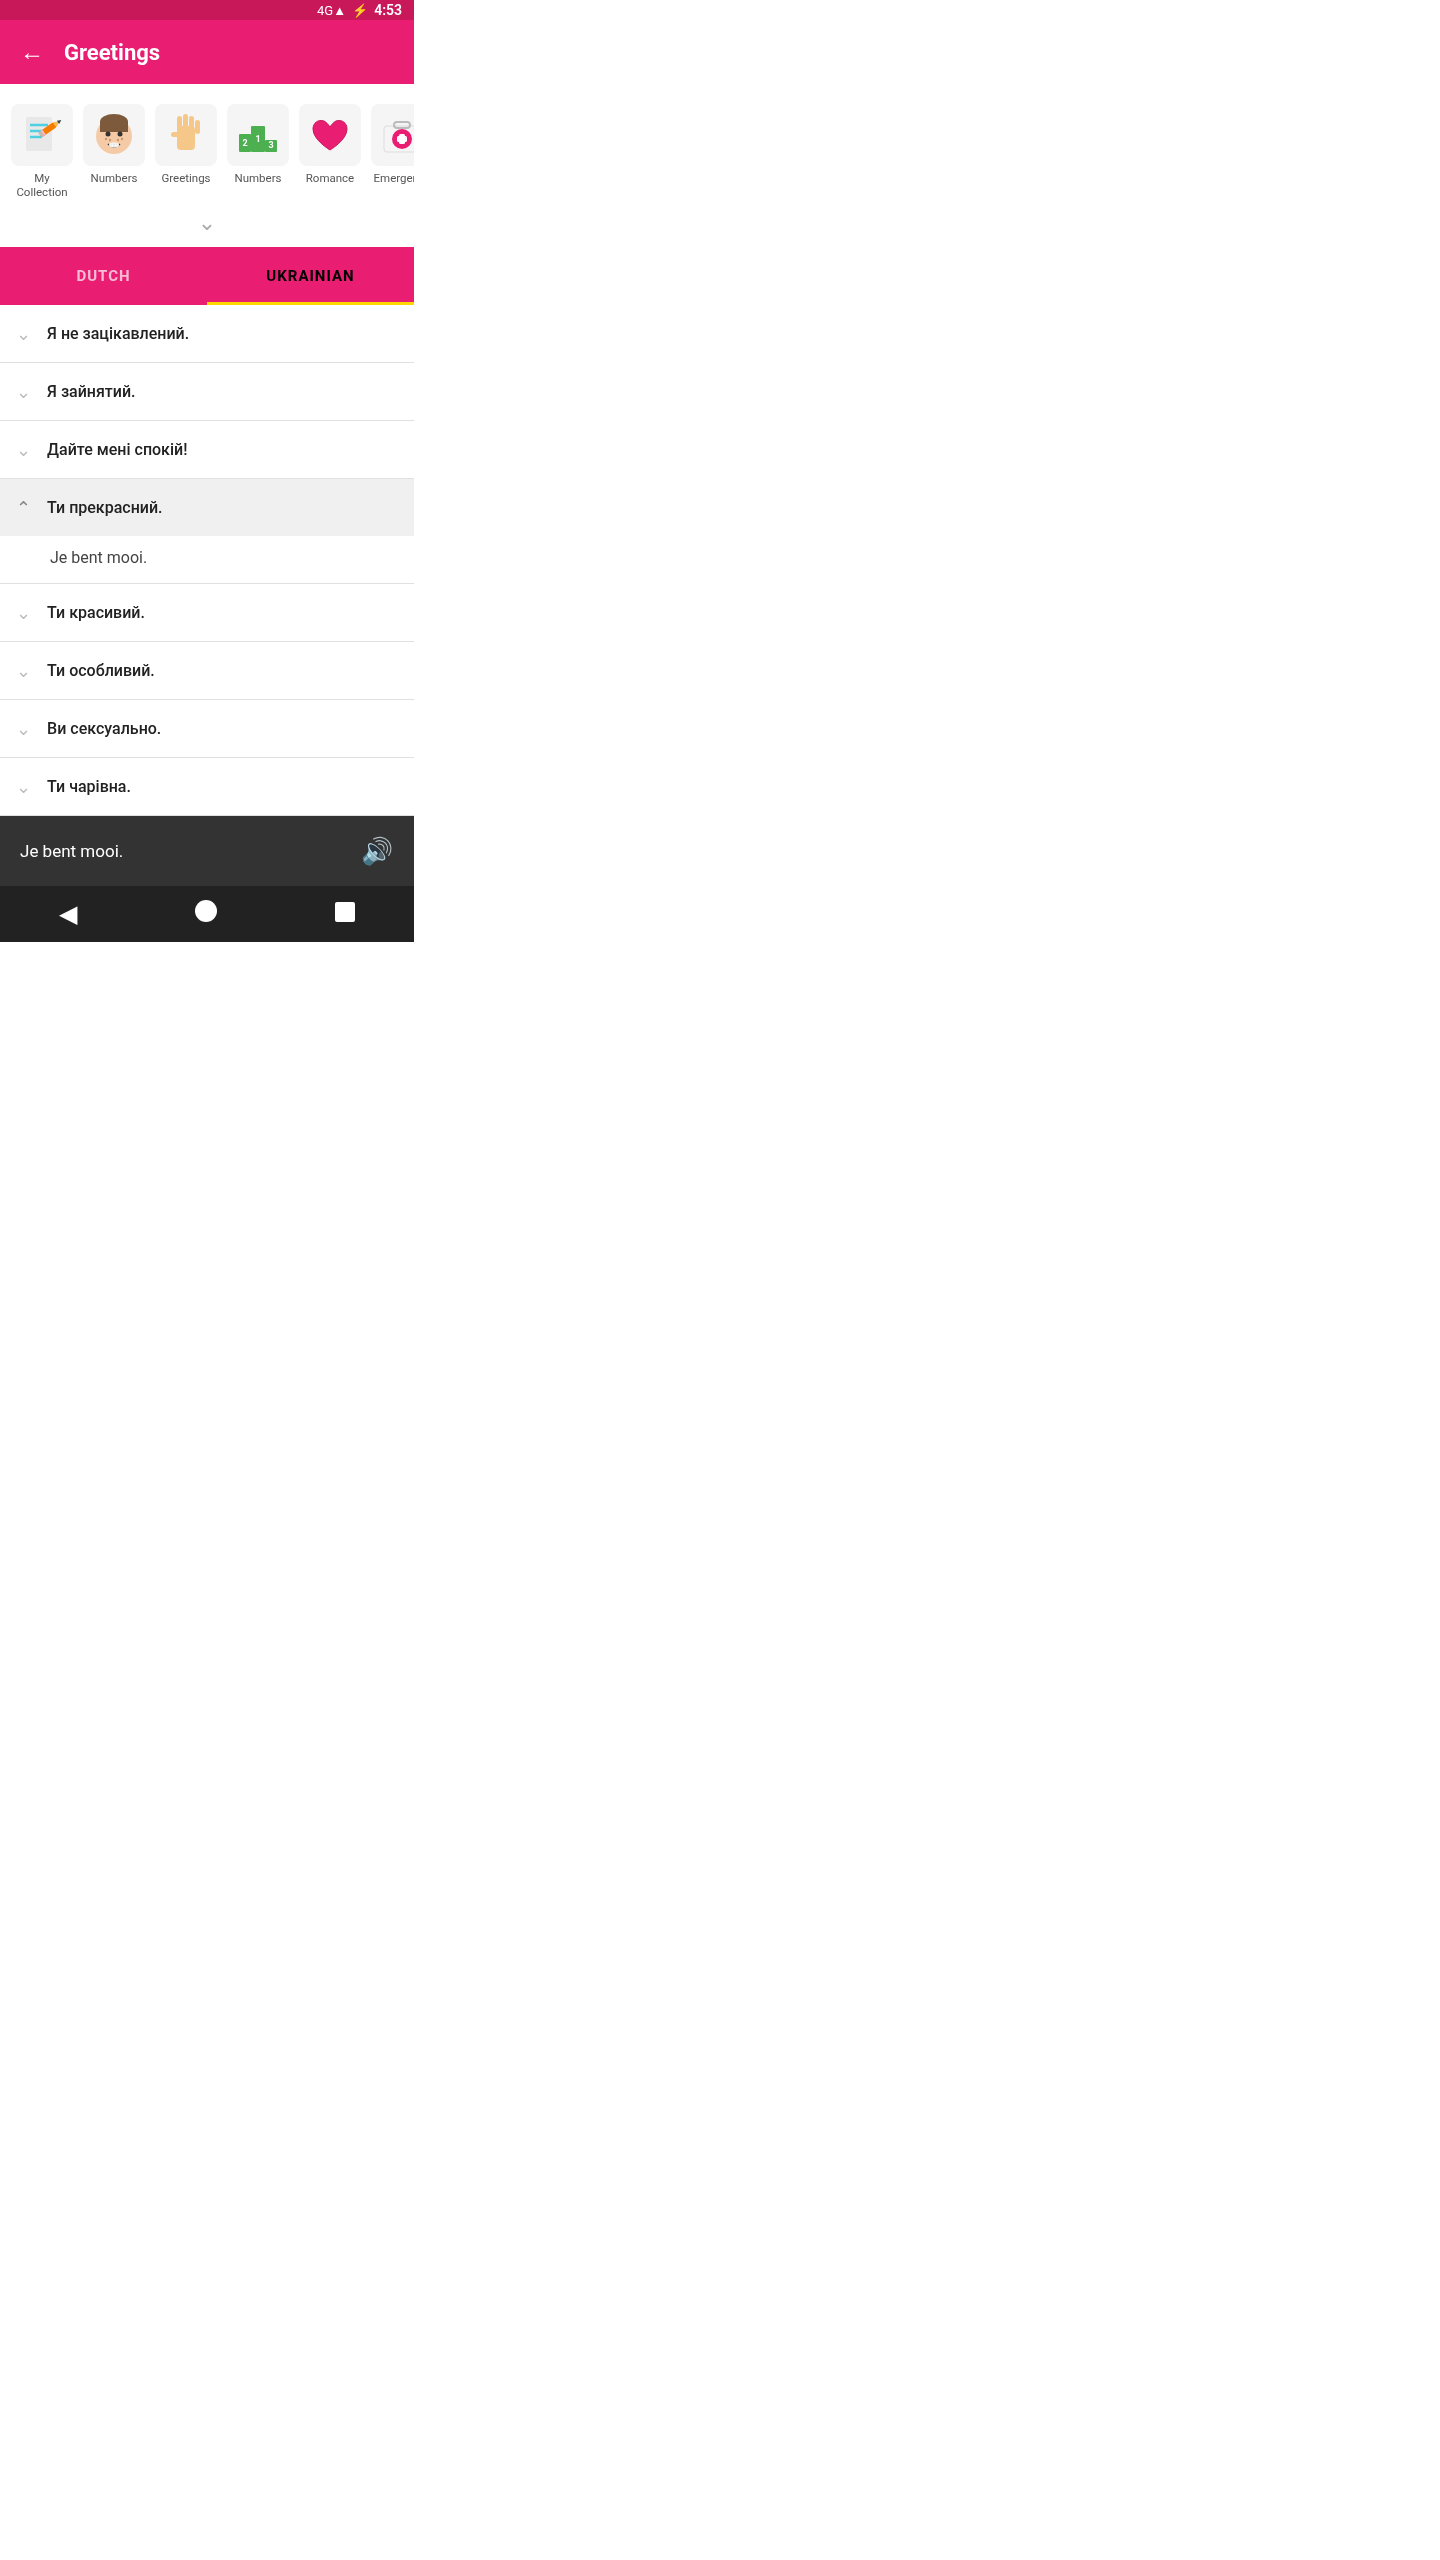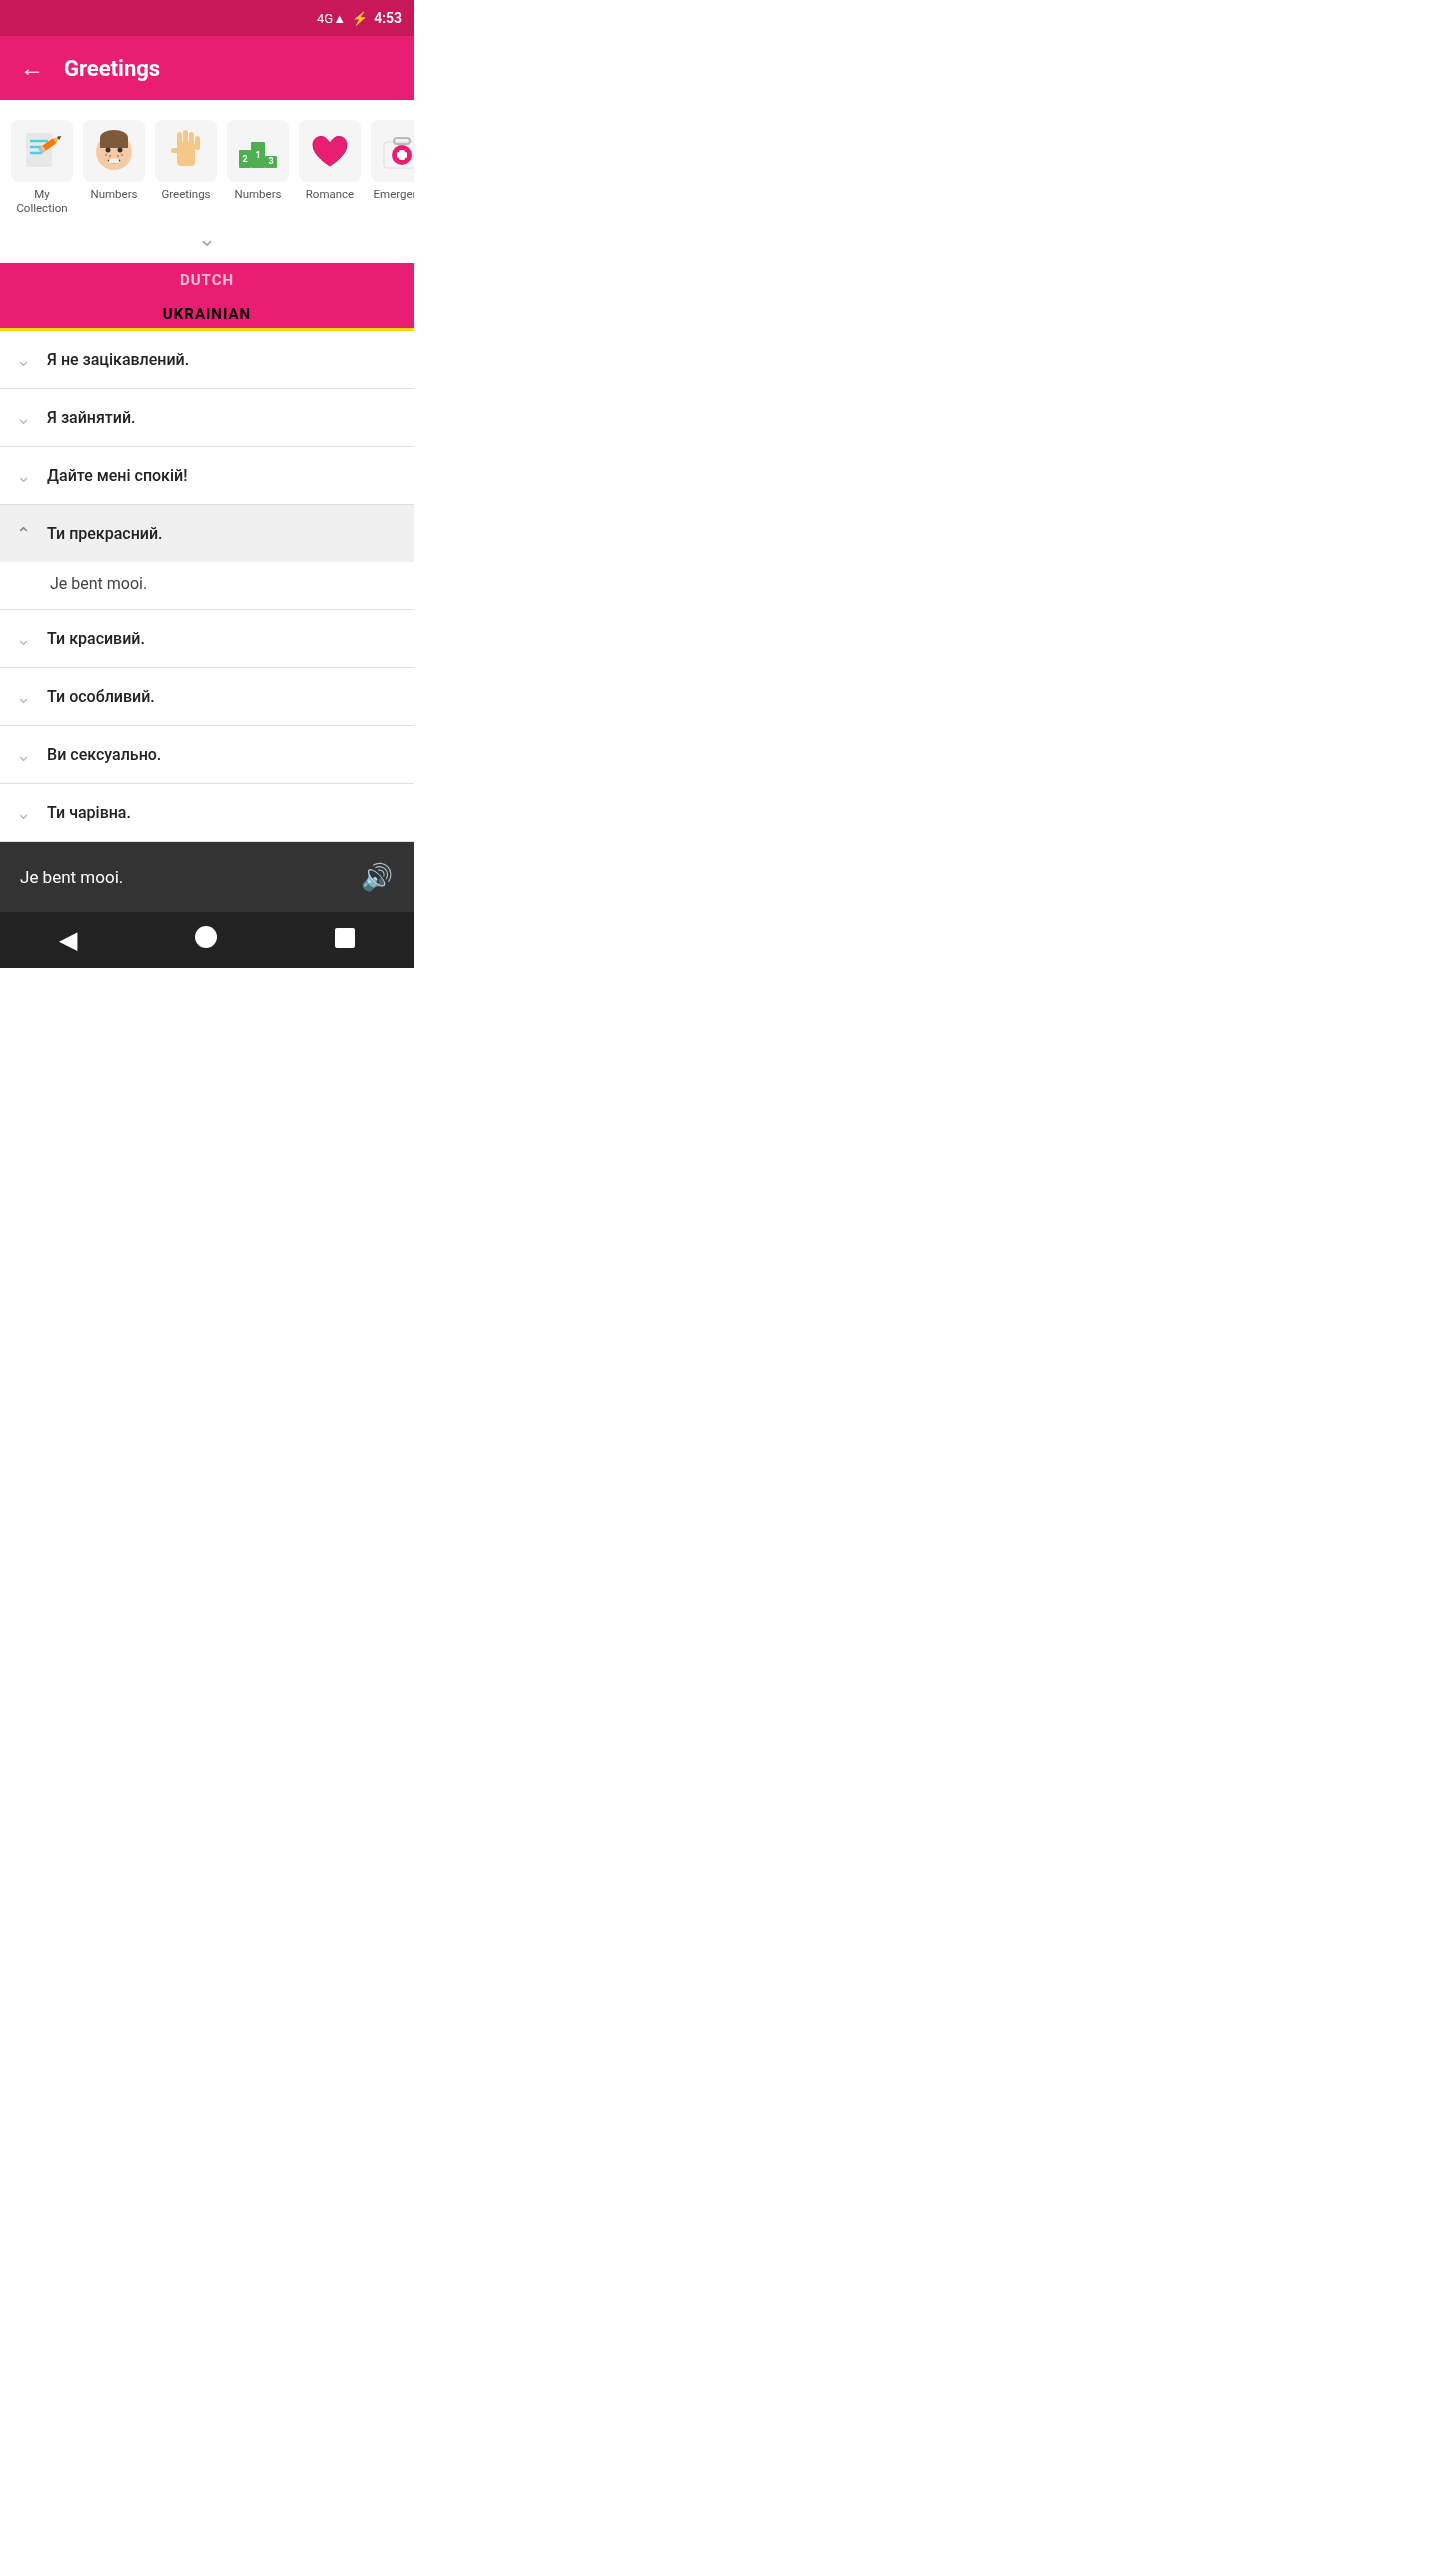--- a/index.html
+++ b/index.html
@@ -9,21 +9,21 @@
       min-height: 896px;
       font-family: 'Roboto', Arial, sans-serif;
       background: #fff;
       position: relative;
       overflow-x: hidden;
     }
 
     
     .status-bar {
       background: #c8185a;
-      height: 36px;
+      height: 20px;
       display: flex;
       align-items: center;
       justify-content: flex-end;
       padding: 0 12px;
       gap: 6px;
     }
     .status-bar-text {
       color: #fff;
       font-size: 14px;
       font-weight: 600;
@@ -102,23 +102,23 @@
     .chevron-down {
       font-size: 22px;
       color: #aaa;
       margin-top: 6px;
       margin-bottom: 4px;
     }
 
     
     .lang-tabs {
       display: flex;
-      flex-direction: column;
+      flex-direction: row;
       background: #e91e72;
-      height: 68px;
+      height: 58px;
     }
     .lang-tab {
       flex: 1;
       display: flex;
       align-items: center;
       justify-content: center;
       font-size: 15px;
       font-weight: 700;
       letter-spacing: 1px;
       cursor: pointer;

